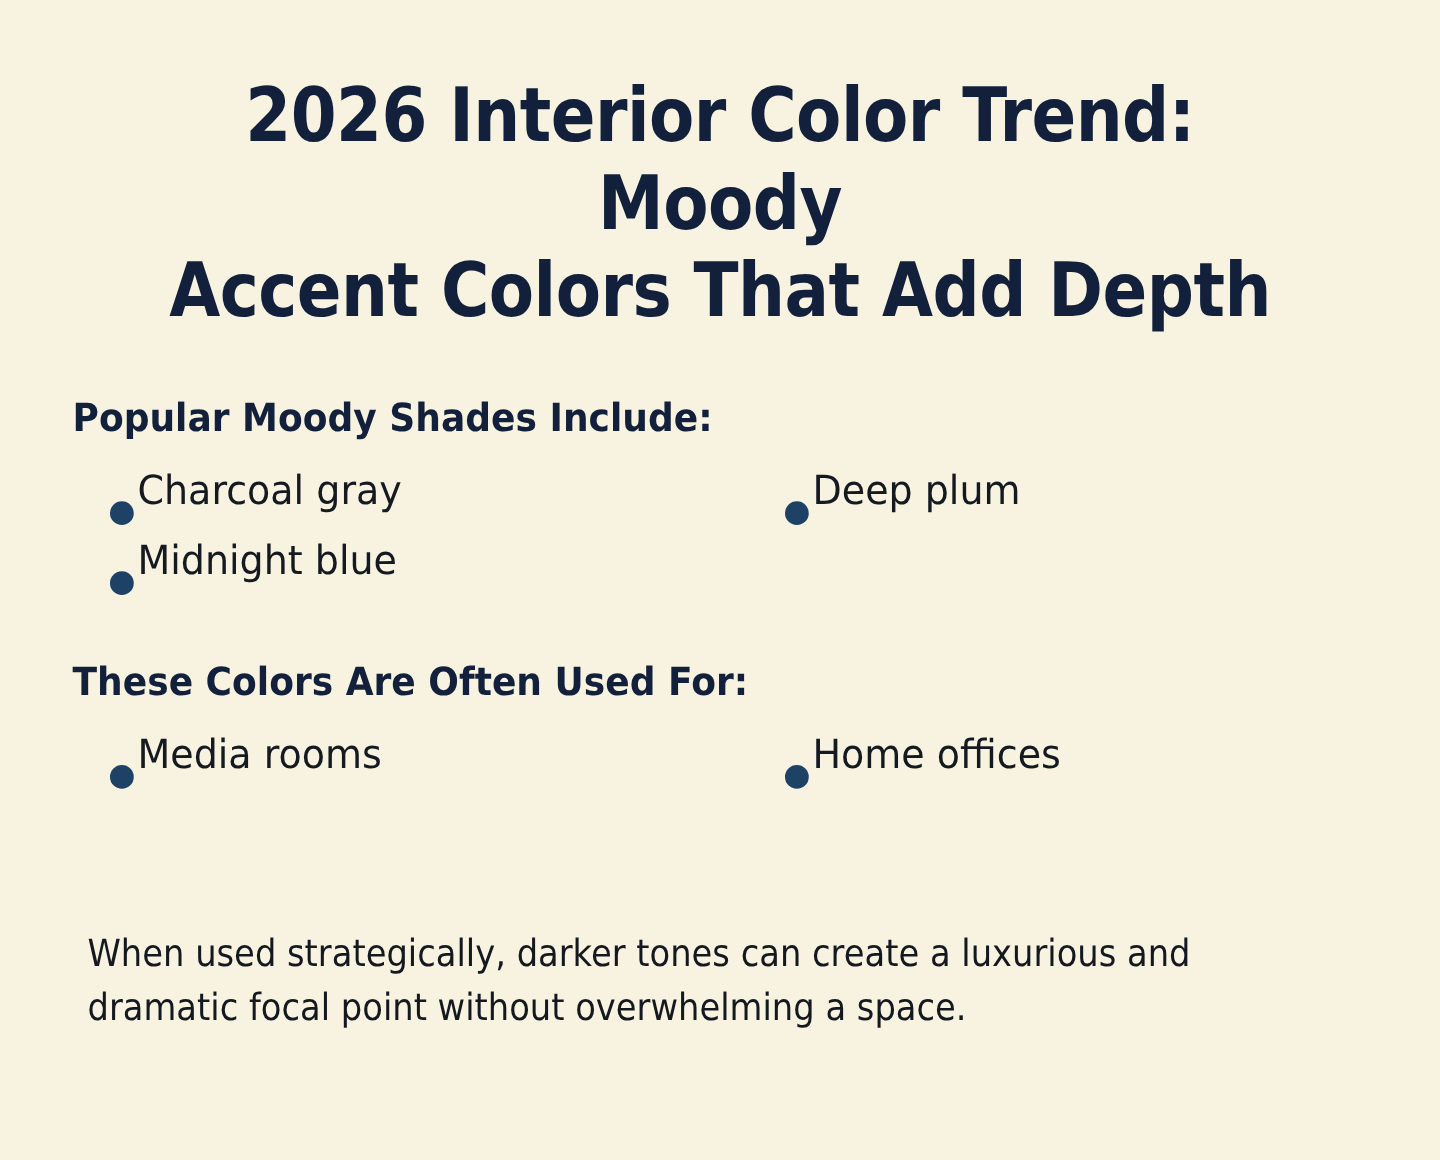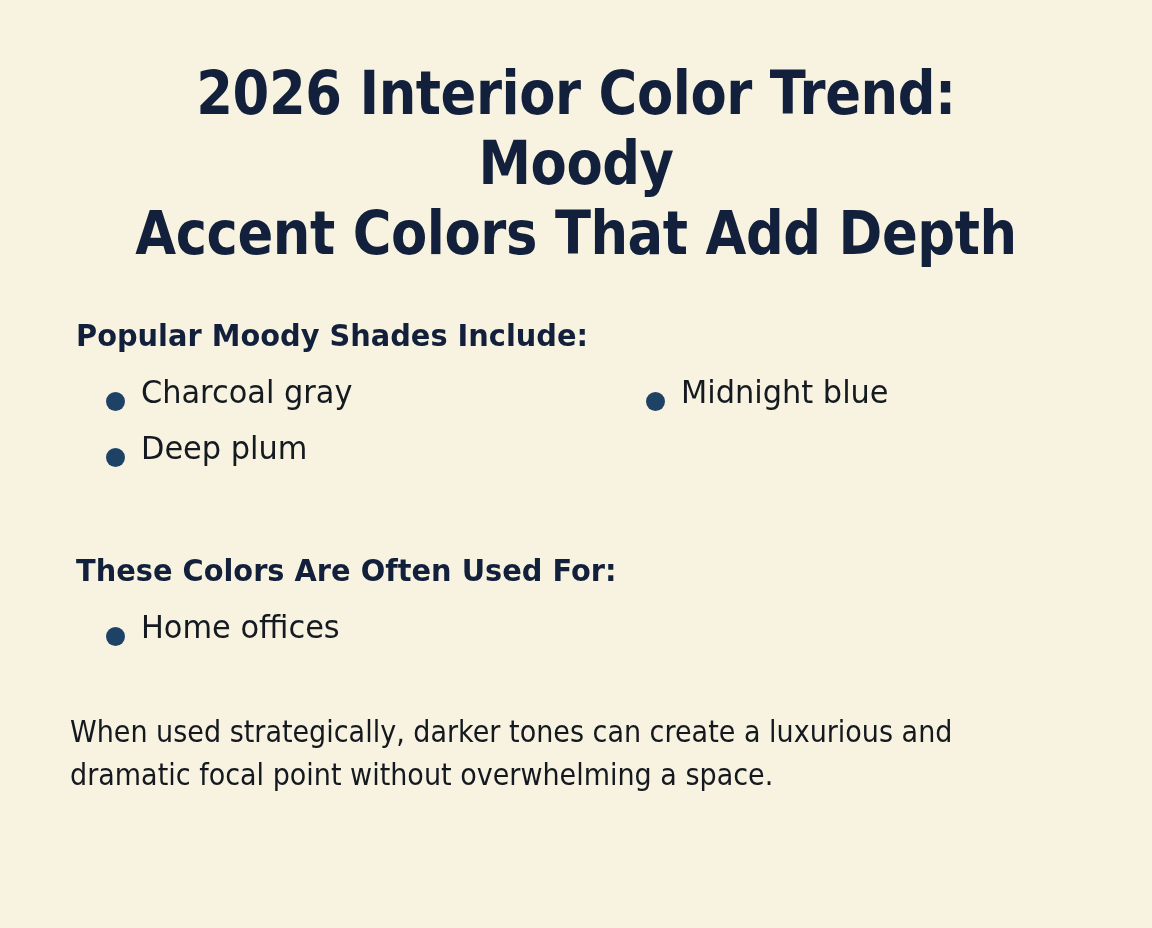--- a/index.html
+++ b/index.html
@@ -36,24 +36,24 @@
     line-height: 1.17;
     letter-spacing: -0.5px;
     color: #12203c;
     transform: scaleX(0.88);
     transform-origin: center top;
     white-space: pre-line;
   }
 
   
   .section {
-    padding: 0 76px;
+    padding: 0 58px;
   }
   .section-one { margin-top: 48px; }
-  .section-two { margin-top: 76px; }
+  .section-two { margin-top: 52px; }
 
   .section-heading {
     margin: 0 0 10px 0;
     font-family: "DejaVu Sans", sans-serif;
     font-weight: 700;
     font-size: 31px;
     line-height: 1.2;
     color: #13203b;
     transform: scaleX(0.93);
     transform-origin: left center;
@@ -62,22 +62,22 @@
   .bullet-grid {
     display: grid;
     grid-template-columns: 540px 1fr;
     column-gap: 0px;
     row-gap: 0px;
     padding-left: 30px;
   }
 
   .bullet-item {
     display: flex;
-    align-items: center;
-    gap: 16px;
+    align-items: flex-end;
+    gap: 3px;
     height: 56px;
     line-height: 56px;
   }
 
   .bullet-dot {
     flex: 0 0 auto;
     width: 19px;
     height: 19px;
     border-radius: 50%;
     background: #1e4166;
@@ -124,40 +124,44 @@
   <div class="section section-one">
     <h2 class="section-heading">Popular Moody Shades Include:</h2>
     <div class="bullet-grid">
 
       <div class="bullet-item">
         <span class="bullet-dot"></span>
         <span class="bullet-label">Charcoal gray</span>
       </div>
       <div class="bullet-item">
         <span class="bullet-dot"></span>
-        <span class="bullet-label">Midnight blue</span>
+        <span class="bullet-label">Deep plum</span>
       </div>
 
       <div class="bullet-item">
         <span class="bullet-dot"></span>
-        <span class="bullet-label">Deep plum</span>
+        <span class="bullet-label">Midnight blue</span>
       </div>
 
       <div class="bullet-item empty">
         <span class="bullet-dot"></span>
         <span class="bullet-label"></span>
       </div>
 
     </div>
   </div>
 
   <div class="section section-two">
     <h2 class="section-heading">These Colors Are Often Used For:</h2>
     <div class="bullet-grid">
 
+      <div class="bullet-item">
+        <span class="bullet-dot"></span>
+        <span class="bullet-label">Media rooms</span>
+      </div>
 
       <div class="bullet-item">
         <span class="bullet-dot"></span>
         <span class="bullet-label">Home offices</span>
       </div>
 
       <div class="bullet-item empty">
         <span class="bullet-dot"></span>
         <span class="bullet-label"></span>
       </div>

